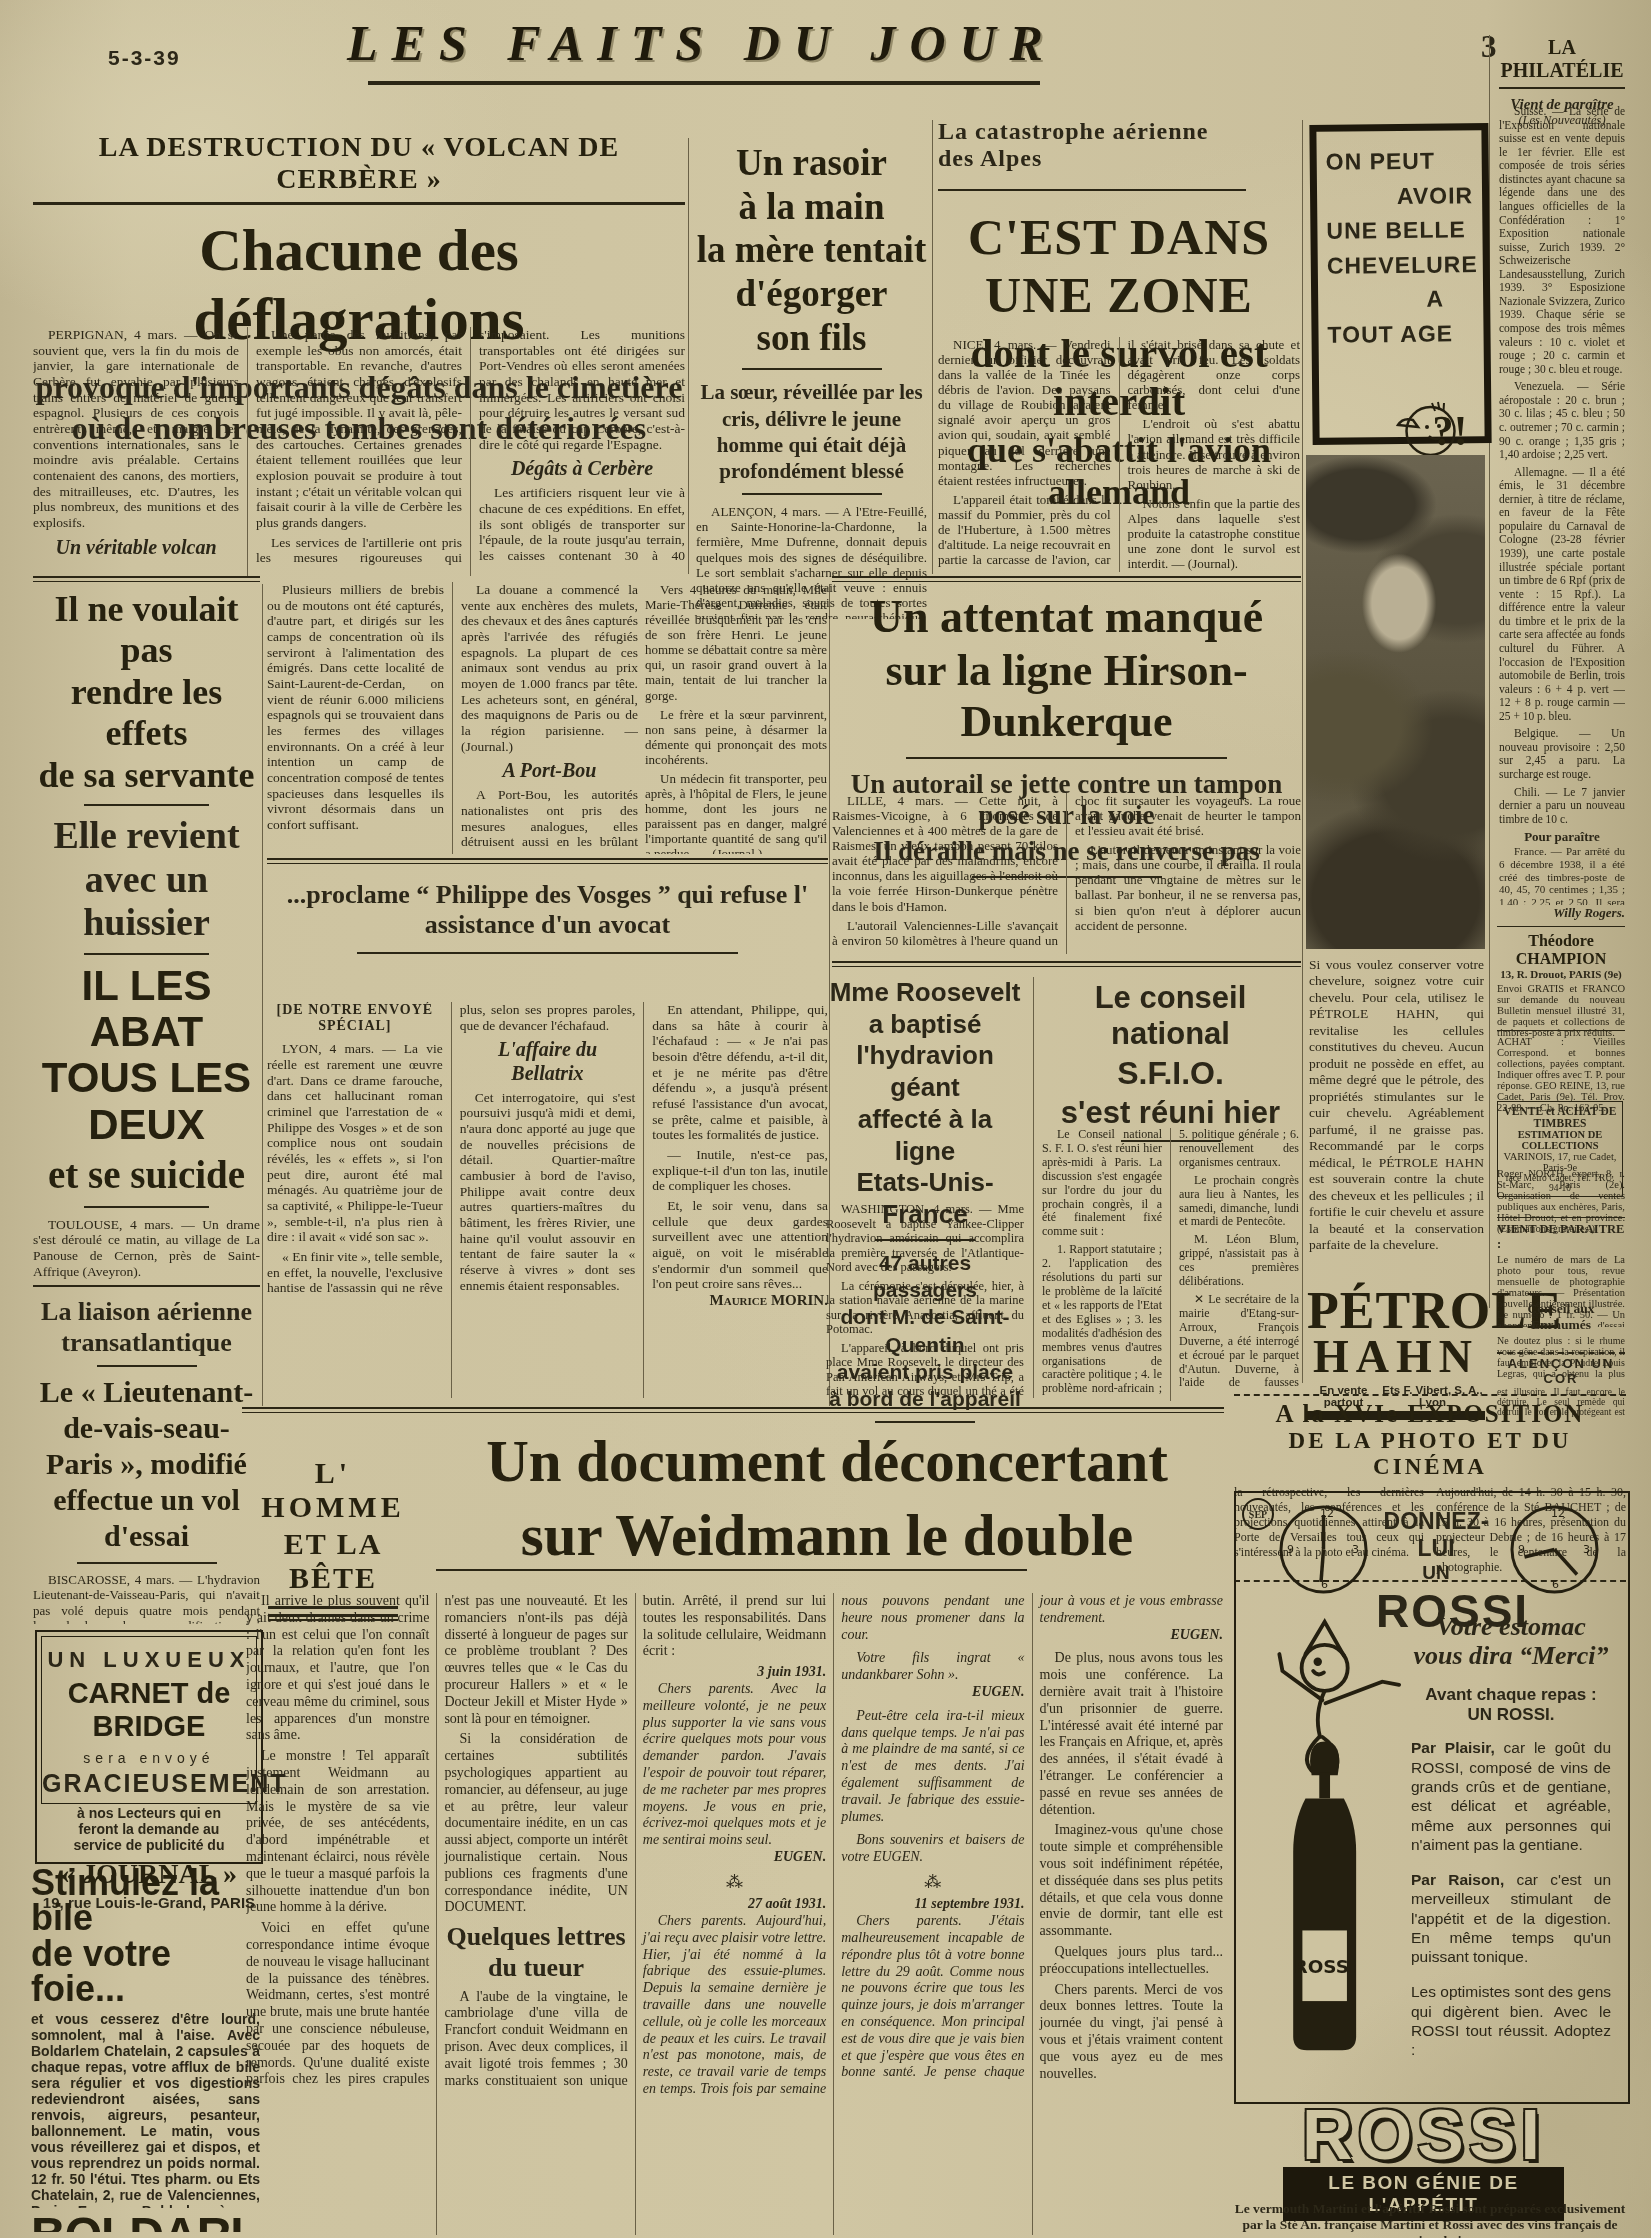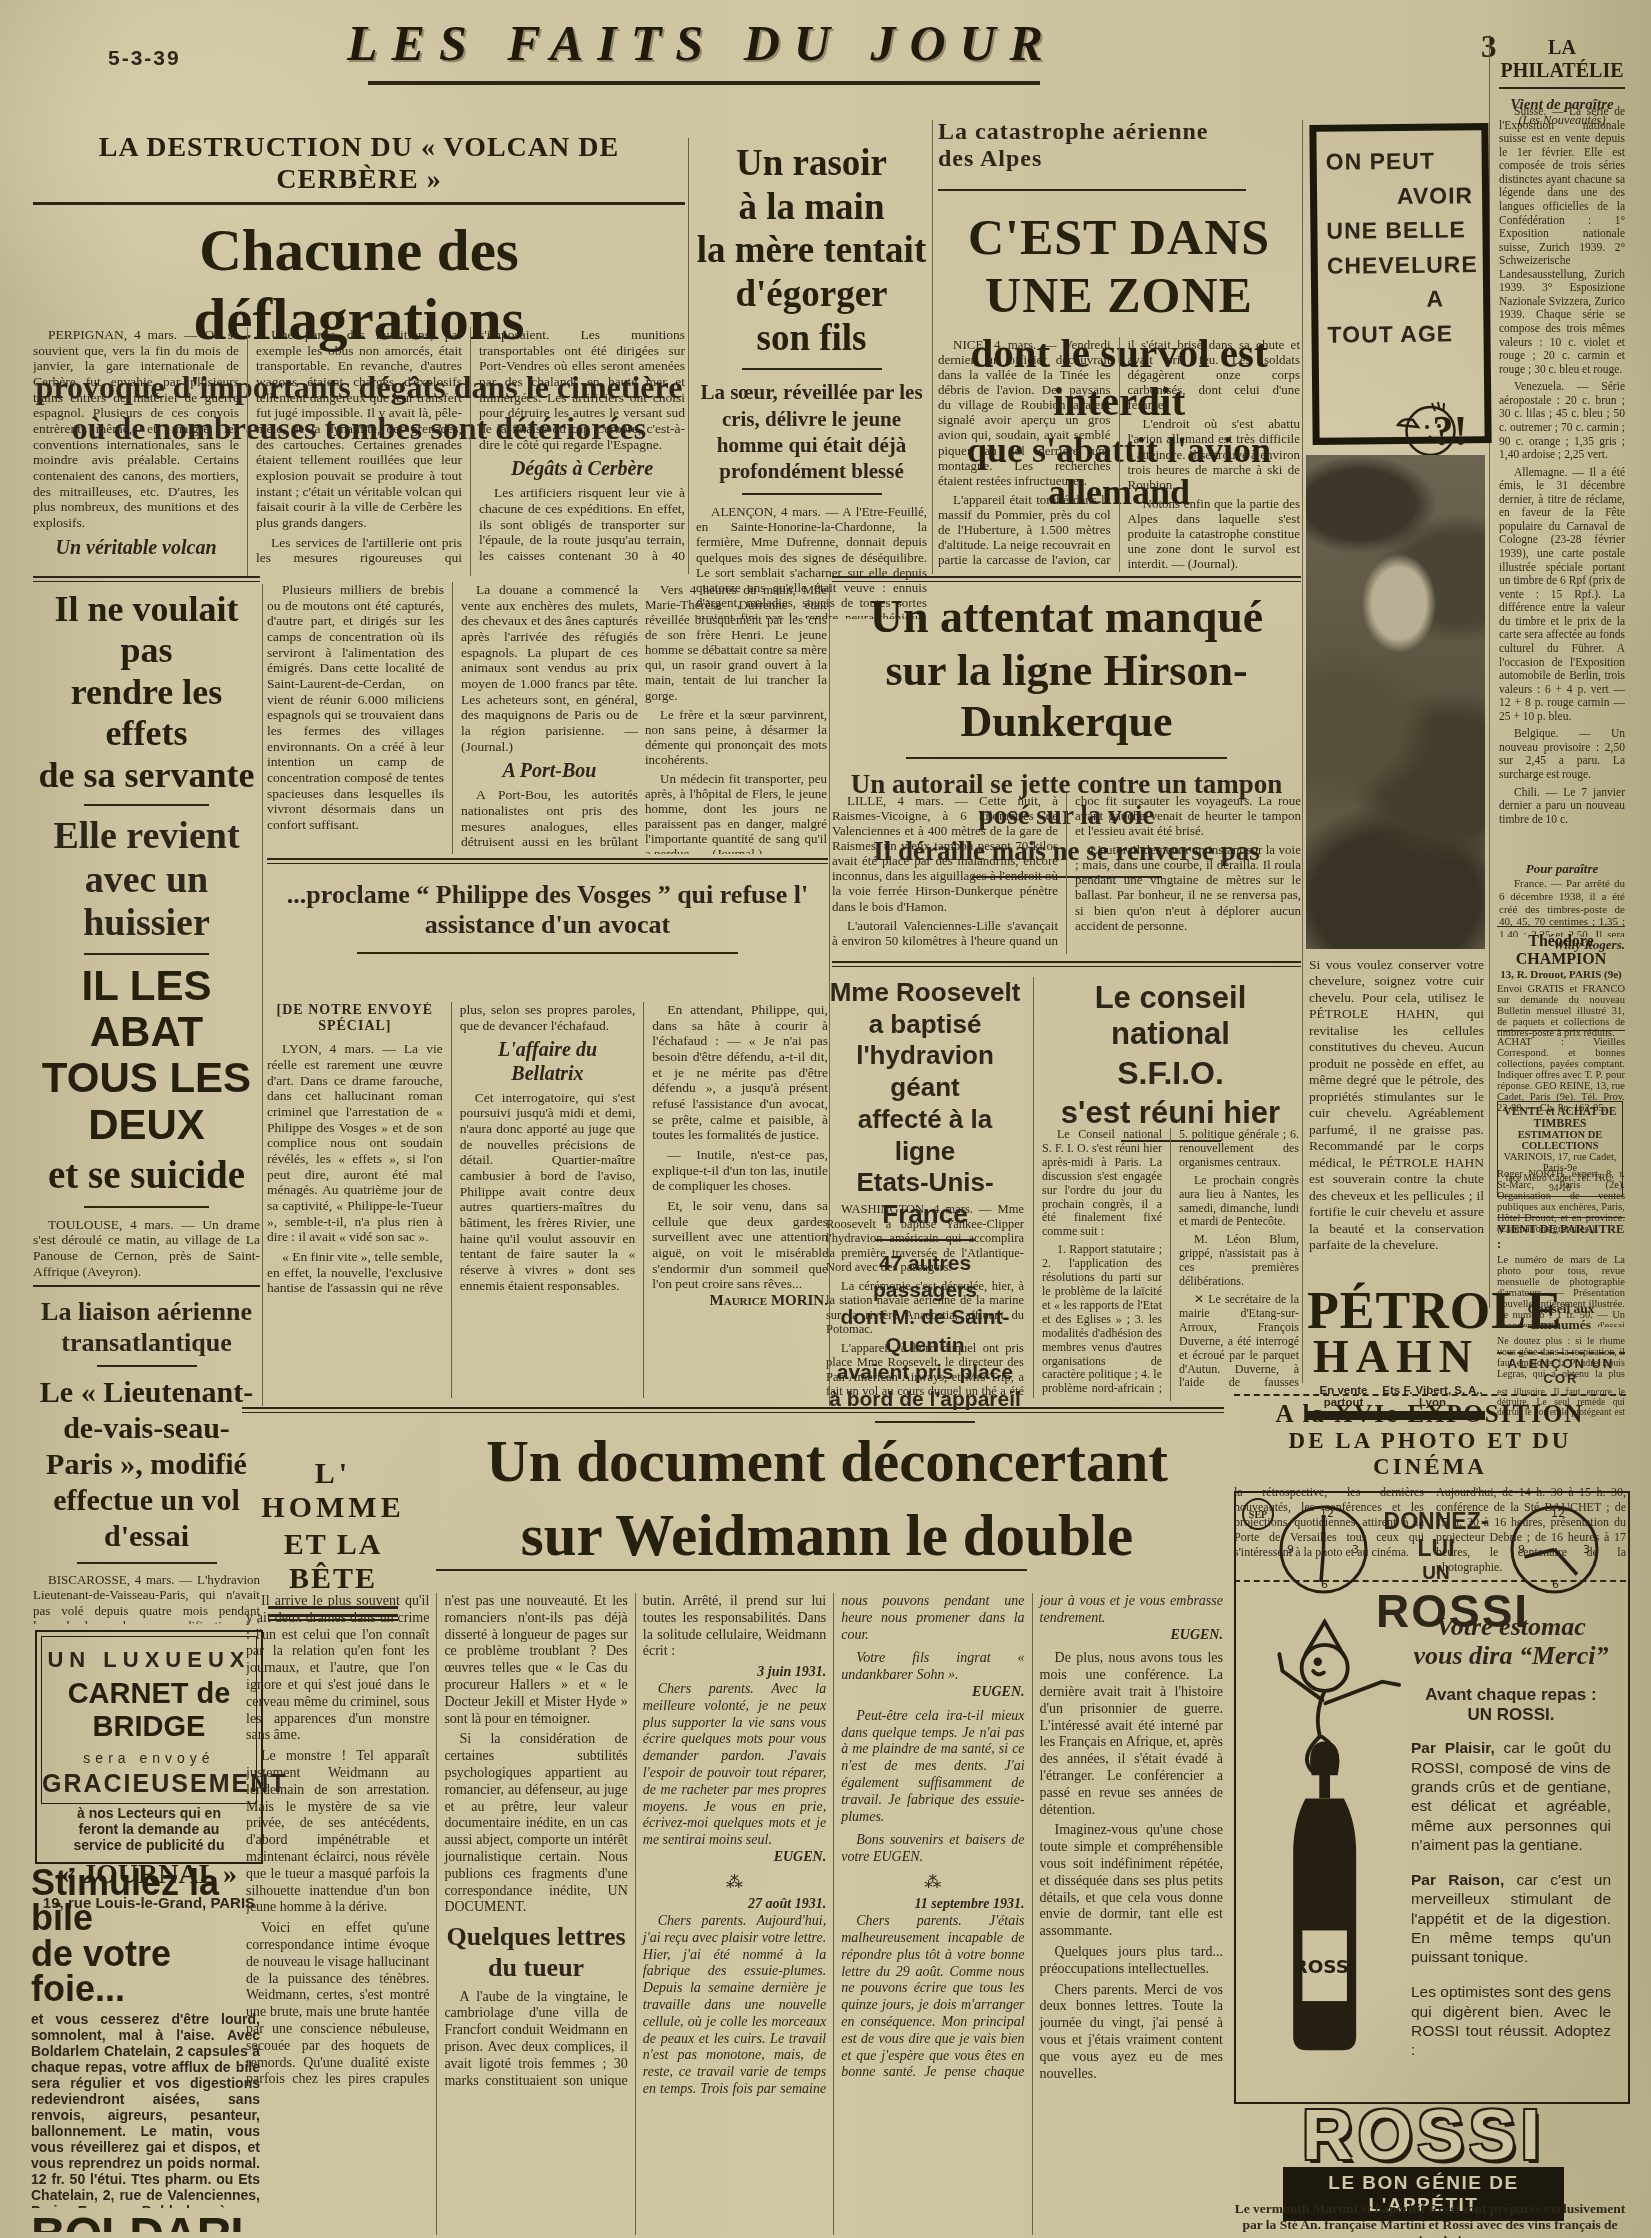--- a/index.html
+++ b/index.html
@@ -355,21 +355,21 @@
     <div class="ctr" style="font-size:12.5px;font-style:italic;">(Les Nouveautés)</div>
   </div>
   <div class="abs body-text" style="left:1499px;top:105px;width:126px;height:722px;font-size:11.5px;line-height:1.18;">
       <p>Suisse. — La série de l'Exposition nationale suisse est en vente depuis le 1er février. Elle est composée de trois séries distinctes ayant chacune sa légende dans une des langues officielles de la Confédération : 1° Exposition nationale suisse, Zurich 1939. 2° Schweizerische Landesausstellung, Zurich 1939. 3° Esposizione Nazionale Svizzera, Zurico 1939. Chaque série se compose des trois mêmes valeurs : 10 c. violet et rouge ; 20 c. carmin et rouge ; 30 c. bleu et rouge.</p>
       <p>Venezuela. — Série aéropostale : 20 c. brun ; 30 c. lilas ; 45 c. bleu ; 50 c. outremer ; 70 c. carmin ; 90 c. orange ; 1,35 gris ; 1,40 ardoise ; 2,25 vert.</p>
       <p>Allemagne. — Il a été émis, le 31 décembre dernier, à titre de réclame, en faveur de la Fête populaire du Carnaval de Cologne (23-28 février 1939), une carte postale illustrée spéciale portant un timbre de 6 Rpf (prix de vente : 15 Rpf.). La différence entre la valeur du timbre et le prix de la carte sera affectée au fonds culturel du Führer. A l'occasion de l'Exposition automobile de Berlin, trois valeurs : 6 + 4 p. vert — 12 + 8 p. rouge carmin — 25 + 10 p. bleu.</p>
       <p>Belgique. — Un nouveau provisoire : 2,50 sur 2,45 a paru. La surcharge est rouge.</p>
       <p>Chili. — Le 7 janvier dernier a paru un nouveau timbre de 10 c.</p>
     </div>
   <div class="abs" style="left:1499px;top:829px;width:126px;">
-    <div class="ctr" style="font-size:13px;font-weight:bold;font-style:italic;margin-top:32px;">Pour paraître</div>
+    <div class="ctr" style="font-size:13px;font-weight:bold;">Pour paraître</div>
     <div class="body-text" style="font-size:11px;height:60px;">
         <p>France. — Par arrêté du 6 décembre 1938, il a été créé des timbres-poste de 40, 45, 70 centimes ; 1,35 ; 1,40 ; 2,25 et 2,50. Il sera créé des timbres-poste de 15, 35, 55, 65, 80 centimes, 1 fr. 50, 1 fr. 75 et 2 fr. 15, ainsi que divers timbres pour la poste aérienne.</p>
       </div>
     <div style="text-align:right;font-size:13px;font-weight:bold;font-style:italic;">Willy Rogers.</div>
   </div>
   <div class="abs" style="left:1497px;top:926px;width:128px;border-top:1.5px solid #2b2615;padding-top:5px;">
     <div class="ctr ink" style="font-size:16px;font-weight:900;">Théodore CHAMPION</div>
     <div class="ctr" style="font-size:11px;font-weight:bold;">13, R. Drouot, PARIS (9e)</div>
     <div class="jst" style="font-size:10.5px;margin-top:3px;">Envoi GRATIS et FRANCO sur demande du nouveau Bulletin mensuel illustré 31, de paquets et collections de timbres-poste à prix réduits.</div>
   </div>

